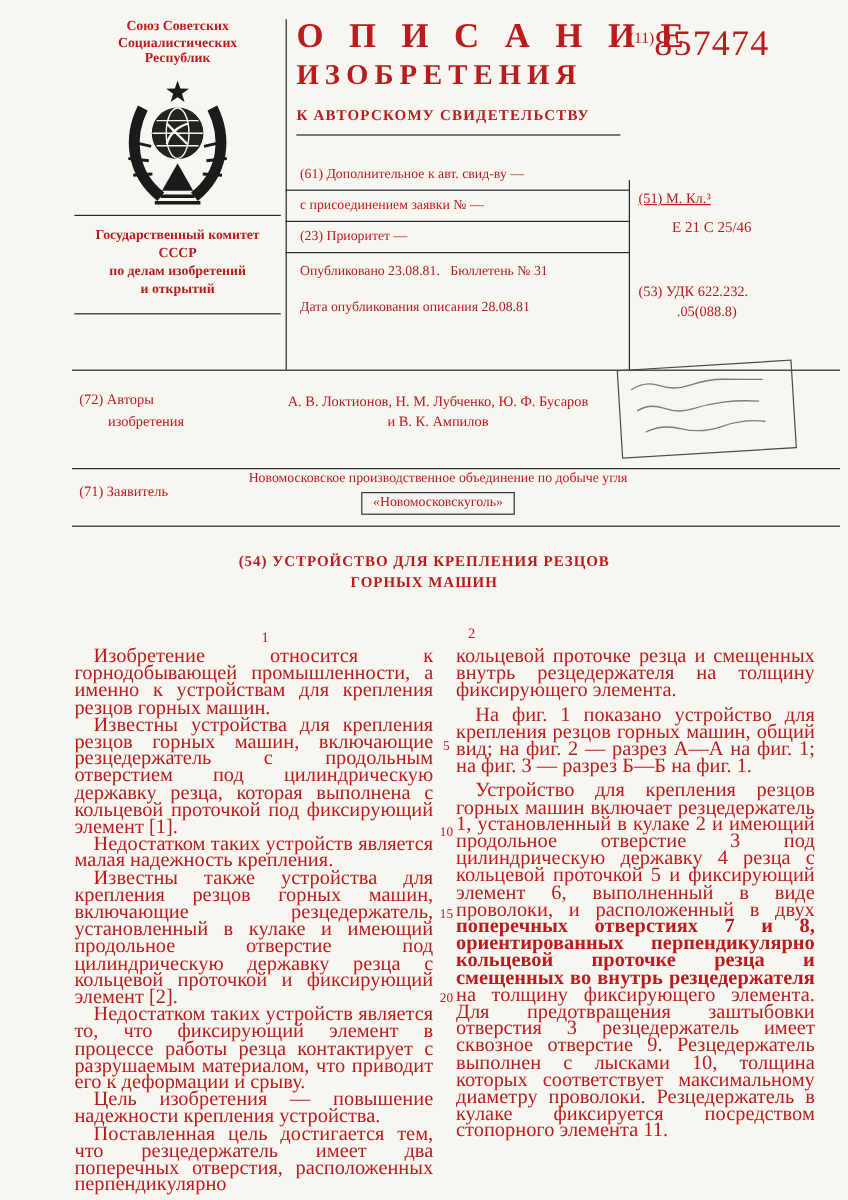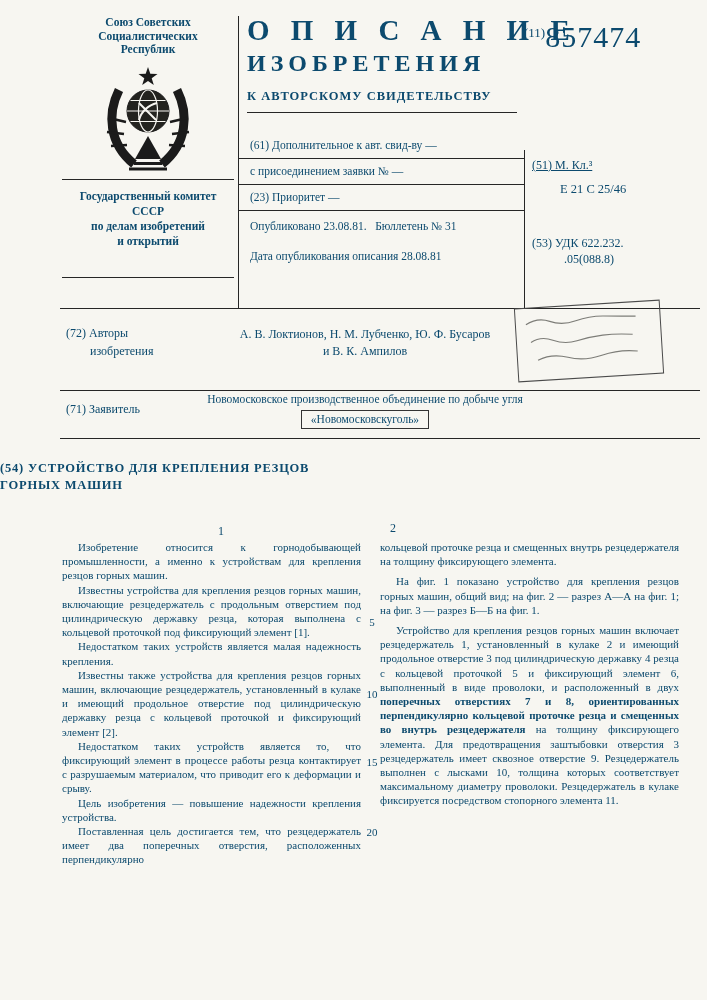--- a/index.html
+++ b/index.html
@@ -1,31 +1,31 @@
 <!DOCTYPE html>
 <html><head>
 <meta charset="utf-8">
 <style>
   * { margin:0; padding:0; box-sizing:border-box; }
   html,body { background:#9a9a9a; }
   .page {
     position:relative; width:707px; height:1000px; margin:0 auto;
-    background:#f7f6f1; color:#0c4a6e;
+    background:#f7f6f1; color:#b91c1c;
     font-family:"Liberation Serif","DejaVu Serif",serif;
     overflow:hidden;
   }
   .hline { position:absolute; border-top:1.5px solid #262626; }
   .vline { position:absolute; border-left:1.5px solid #262626; }
 
   
   .col-left { position:absolute; left:62px; top:16px; width:172px; text-align:center; }
   .union { font-weight:bold; font-size:11.5px; line-height:13.5px; }
   .emblem { margin:9px auto 7px; width:88px; height:106px; }
   .rule { border-top:1.5px solid #262626; }
-  .committee { font-weight:bold; font-size:11.5px; line-height:15px; padding:9px 0 28px; }
+  .committee { font-weight:bold; font-size:11.5px; line-height:15px; padding:9px 0 12px; }
 
   
   .col-center { position:absolute; left:247px; top:14px; width:270px; }
   .doc-word1 { font-size:29px; font-weight:bold; letter-spacing:7px; white-space:nowrap; }
   .doc-word2 { font-size:24px; font-weight:bold; letter-spacing:5px; margin-top:3px; white-space:nowrap; }
   .doc-word3 { font-size:12.5px; font-weight:bold; letter-spacing:1px; margin-top:12px;
                padding-bottom:8px; border-bottom:1.5px solid #262626; white-space:nowrap; }
 
   .fields { position:absolute; left:238px; top:133px; width:286px; font-size:11.5px; }
   .frow { padding:6px 4px 7px 12px; white-space:pre-wrap; }
@@ -46,27 +46,27 @@
   .auth-names { position:absolute; left:200px; top:326px; width:330px; text-align:center;
                 font-size:12px; line-height:17px; }
   .stamp { position:absolute; left:516px; top:304px; width:146px; height:74px;
            border:1.5px solid #4a4a4a; transform:rotate(-3.5deg); }
   .app-label { position:absolute; left:66px; top:402px; font-size:12px; }
   .app-value { position:absolute; left:170px; top:392px; width:390px; text-align:center;
                font-size:11.5px; line-height:15px; }
   .app-box { display:inline-block; border:1px solid #333; padding:1px 9px; margin-top:3px; }
 
   
-  .title54 { position:absolute; left:0; top:460px; width:707px; text-align:left;
+  .title54 { position:absolute; left:0; top:460px; width:707px; text-align:center;
              font-weight:bold; font-size:12.5px; letter-spacing:.8px; line-height:17px; }
 
   
   .colnum { position:absolute; top:524px; font-size:12px; }
   #cn1 { left:218px; } #cn2 { left:390px; top:521px; }
-  .bodycol { position:absolute; top:540px; width:299px; font-size:11px; line-height:14.2px;
+  .bodycol { position:absolute; top:540px; width:299px; font-size:17px; line-height:14.2px;
              text-align:justify; }
   #col1 { left:62px; } #col2 { left:380px; }
   .para { text-indent:16px; }
   .para.cont { text-indent:0; }
   #col2 .para + .para { margin-top:6px; }
   .lm { position:absolute; left:362px; width:20px; text-align:center; font-size:11px; }
   #lm0 { top:616px; } #lm1 { top:688px; } #lm2 { top:756px; } #lm3 { top:826px; }
 </style>
 </head>
 <body>

